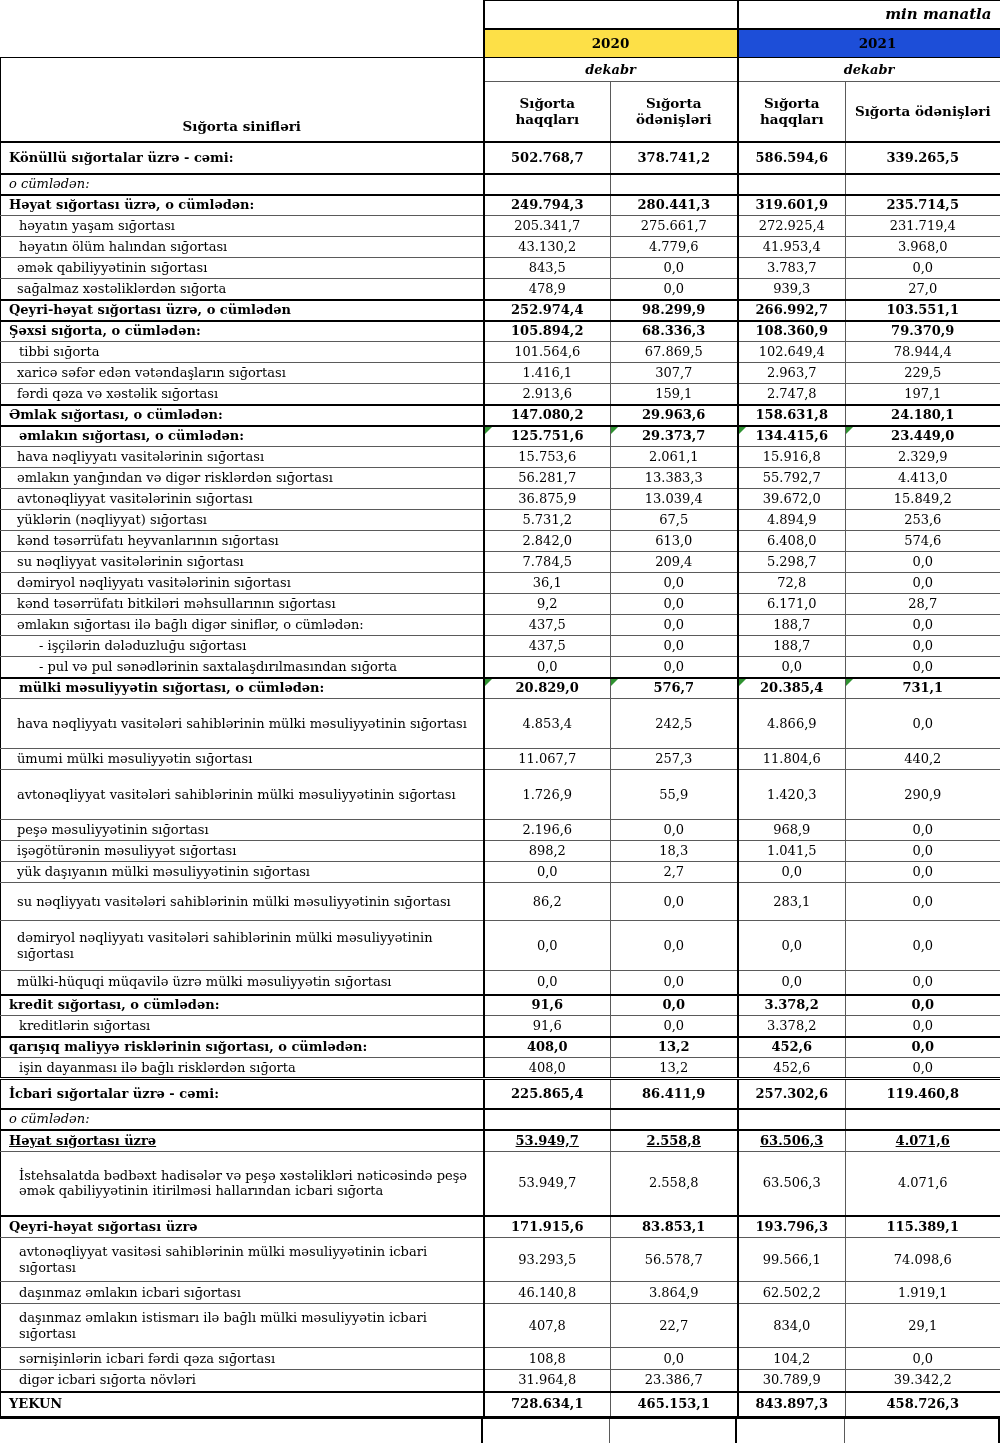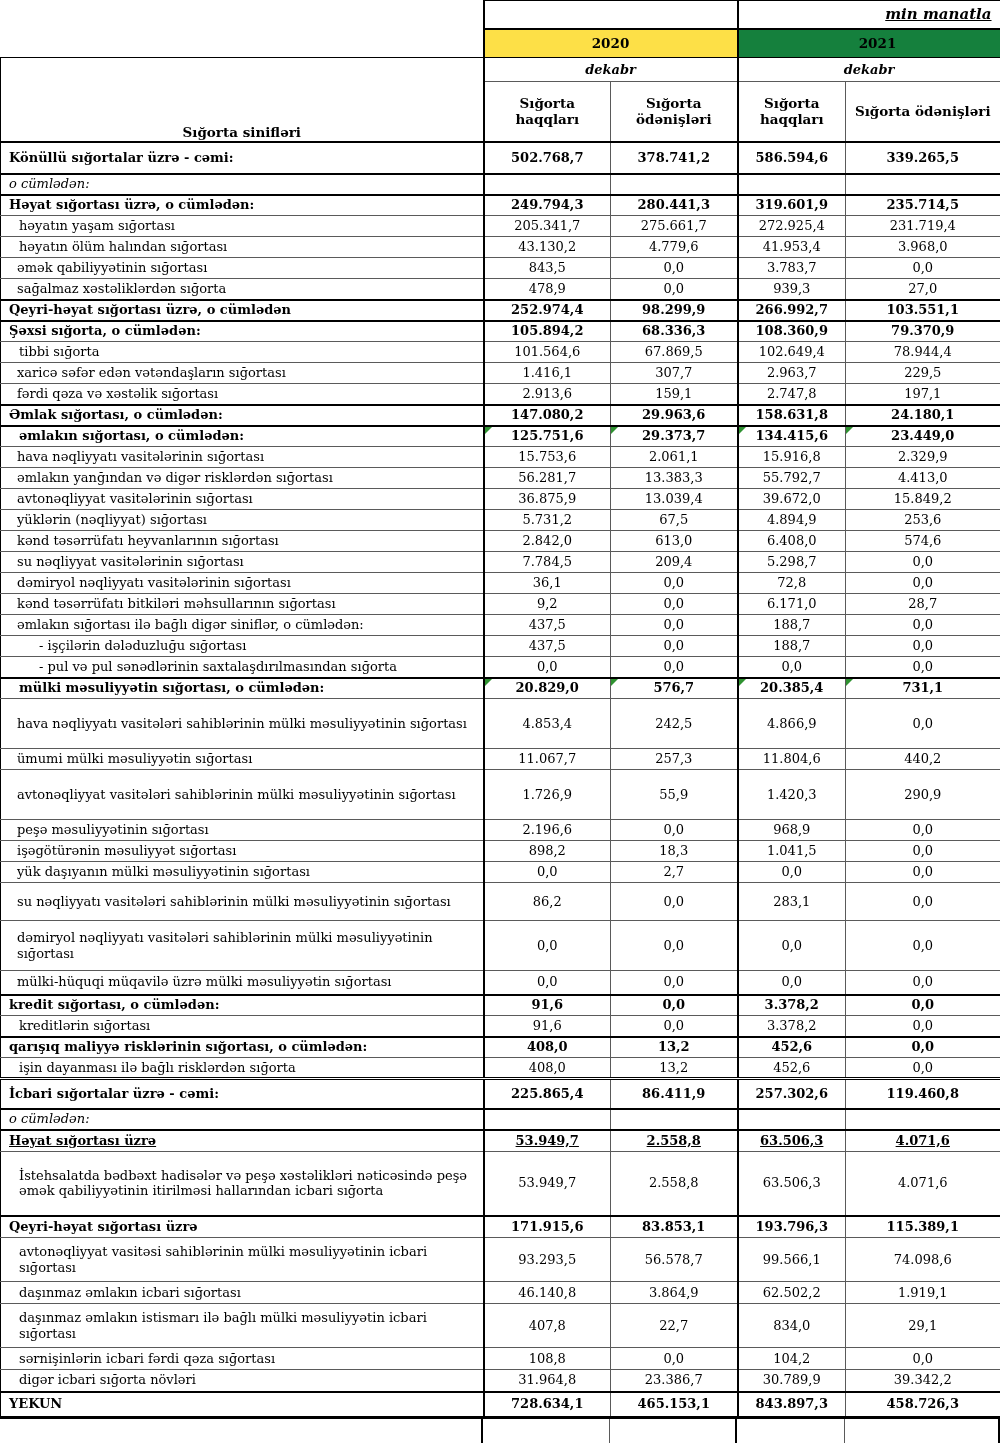--- a/index.html
+++ b/index.html
@@ -8,25 +8,25 @@
     width:1000px; height:1446px; background:#fff; color:#000;
     font-family:"DejaVu Serif","Liberation Serif",serif;
     font-size:13px; line-height:1.2;
   }
   table { border-collapse:collapse; table-layout:fixed; width:1000px; }
   td { border:1px solid #5a5a5a; padding:1px 4px; overflow:hidden; vertical-align:middle; }
 
   
   .h-blank { border:none; }
   .h-strip { border:1px solid #000; border-bottom:none; }
-  .note-cell { text-align:right; padding-right:8px; vertical-align:middle;text-decoration:underline; }
+  .note-cell { text-align:right; padding-right:8px; vertical-align:middle; }
   .note-text { font-weight:bold; font-style:italic; font-size:15px; }
   .year { border:1px solid #000; border-top:2px solid #000; font-weight:bold; text-align:center; vertical-align:middle; font-size:13.5px; }
   .period { font-weight:bold; font-style:italic; text-align:center; border:1px solid #5a5a5a; border-top:1px solid #000; }
-  .axis { font-weight:bold; text-align:center; vertical-align:bottom; padding-bottom:0; border:1px solid #000; font-size:13.5px; }
+  .axis { font-weight:bold; text-align:center; vertical-align:bottom; padding-bottom:6px; border:1px solid #000; font-size:13.5px; }
   .colhead { font-weight:bold; text-align:center; vertical-align:middle; border:1px solid #5a5a5a; border-bottom:2px solid #000; font-size:13.5px; }
 
   
   tbody td.lbl { text-align:left; }
   tbody td.val { text-align:center; }
   .ind0 { padding-left:8px; }
   .ind1 { padding-left:18px; }
   .ind2 { padding-left:16px; }
   .ind3 { padding-left:38px; }
   tr.b td { font-weight:bold; }
@@ -73,21 +73,21 @@
     <tr style="height:28px">
       <td class="h-blank"></td>
       <td class="h-strip vl2" colspan="2"></td>
       <td class="h-strip note-cell vl2 vr2" colspan="2">
         <span class="note-text">min manatla</span>
       </td>
     </tr>
     <tr style="height:29px">
       <td class="h-blank"></td>
       <td class="year vl2" colspan="2" style="background: #fde047;">2020</td>
-      <td class="year vl2 vr2" colspan="2" style="background: #15803d; padding-left: 21px;">2021</td>
+      <td class="year vl2 vr2" colspan="2" style="background: #1d4ed8; padding-left: 21px;">2021</td>
     </tr>
     <tr style="height:24px">
       <td class="axis vr2" rowspan="2" style="border-bottom:2px solid #000;">Sığorta sinifləri</td>
       <td class="period vl2" colspan="2">dekabr</td>
       <td class="period vl2 vr2" colspan="2">dekabr</td>
     </tr>
     <tr style="height:60px">
       <td class="colhead vl2">Sığorta haqqları</td>
       <td class="colhead">Sığorta ödənişləri</td>
       <td class="colhead vl2">Sığorta haqqları</td>

